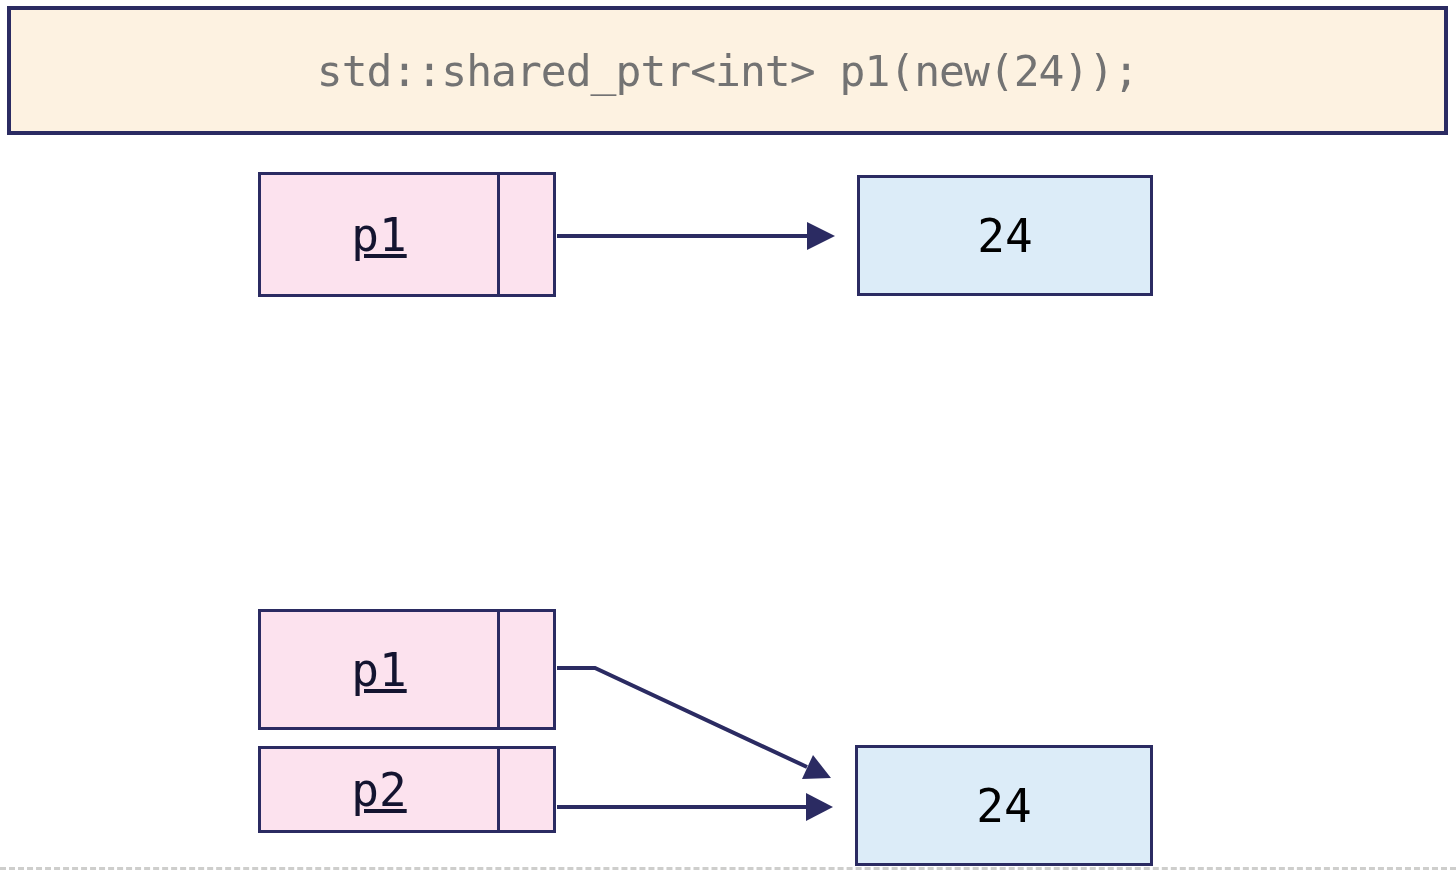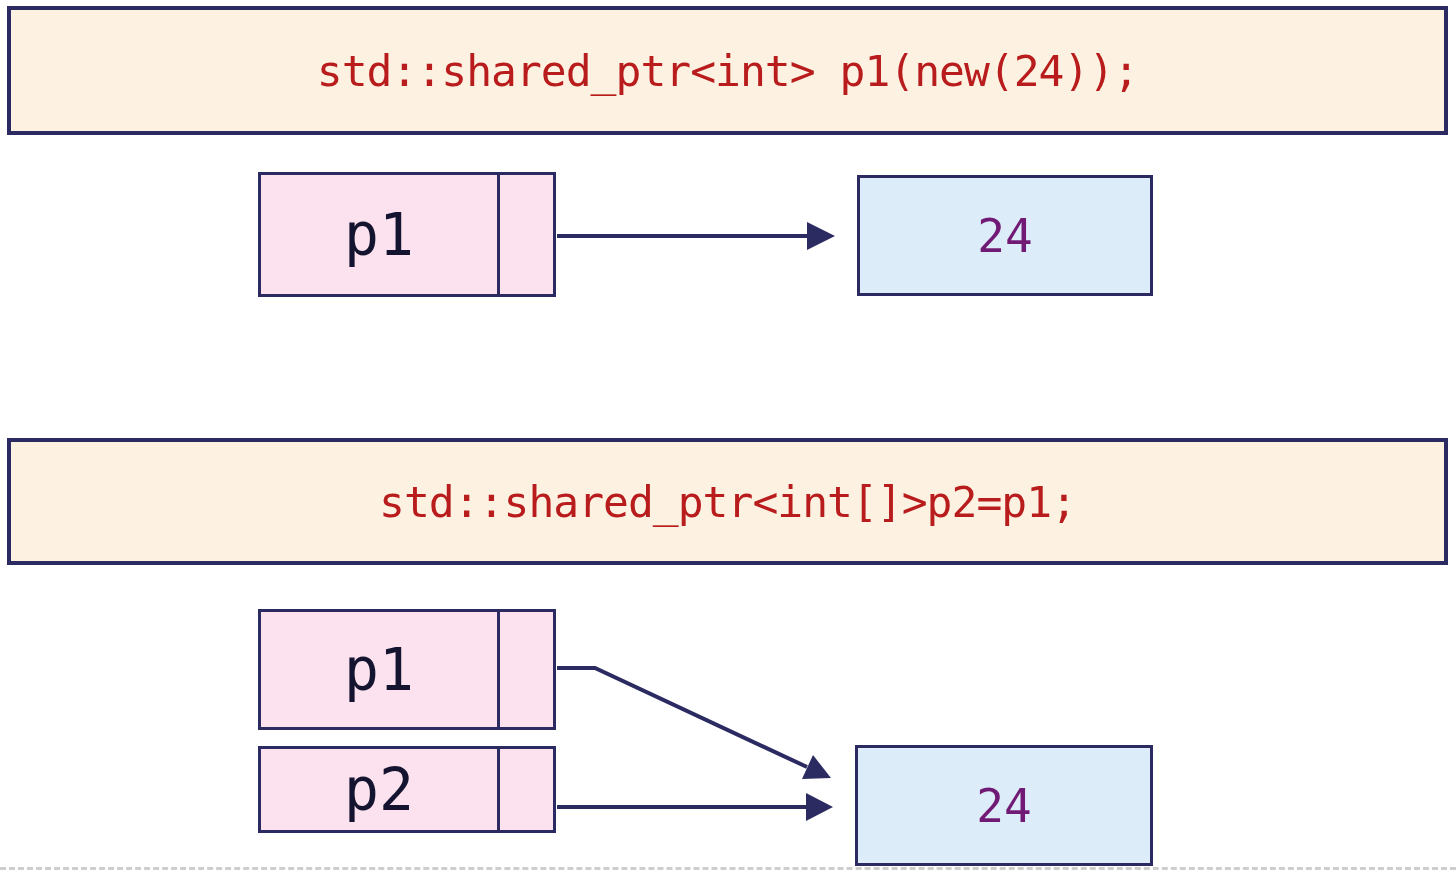--- a/index.html
+++ b/index.html
@@ -23,58 +23,59 @@
     border: 4px solid #2b2b62;
     display: flex;
     align-items: center;
     justify-content: center;
   }
   .code-banner.first  { top: 6px;   height: 129px; }
   .code-banner.second { top: 438px; height: 127px; }
   .code-text {
     font-size: 43px;
     letter-spacing: -1px;
-    color: #b91c1c;
+    color: #737373;
     white-space: pre;
   }
 
   
   .ptr-box {
     position: absolute;
     width: 298px;
     background: #fce2ee;
     border: 3px solid #2b2b62;
     display: flex;
     align-items: stretch;
   }
   .ptr-box .label-cell {
     flex: 1;
     display: flex;
     align-items: center;
     justify-content: center;
     border-right: 3px solid #2b2b62;
-    font-size: 58px;
+    font-size: 46px;
     color: #141430;
+    text-decoration: underline;
   }
   .ptr-box .stub-cell { width: 53px; }
 
   #ptr-p1-step1 { left: 258px; top: 172px; height: 125px; }
   #ptr-p1-step2 { left: 258px; top: 609px; height: 121px; }
   #ptr-p2-step2 { left: 258px; top: 746px; height: 87px; }
 
   
   .value-box {
     position: absolute;
     background: #dcecf8;
     border: 3px solid #2b2b62;
     display: flex;
     align-items: center;
     justify-content: center;
     font-size: 46px;
-    color: #701a75;
+    color: #000000;
   }
   #value-step1 { left: 857px; top: 175px; width: 296px; height: 121px; }
   #value-step2 { left: 855px; top: 745px; width: 298px; height: 121px; }
 
   
   .arrows-layer {
     position: absolute;
     left: 0; top: 0;
     width: 1456px;
     height: 875px;
@@ -110,23 +111,20 @@
 
   <div class="ptr-box" id="ptr-p1-step1">
     <div class="label-cell">p1</div>
     <div class="stub-cell"></div>
   </div>
 
   <div class="value-box" id="value-step1">
     <span>24</span>
   </div>
 
-  <div class="code-banner second">
-    <span class="code-text">std::shared_ptr&lt;int[]&gt;p2=p1;</span>
-  </div>
 
   <div class="ptr-box" id="ptr-p1-step2">
     <div class="label-cell">p1</div>
     <div class="stub-cell"></div>
   </div>
 
   <div class="ptr-box" id="ptr-p2-step2">
     <div class="label-cell">p2</div>
     <div class="stub-cell"></div>
   </div>

